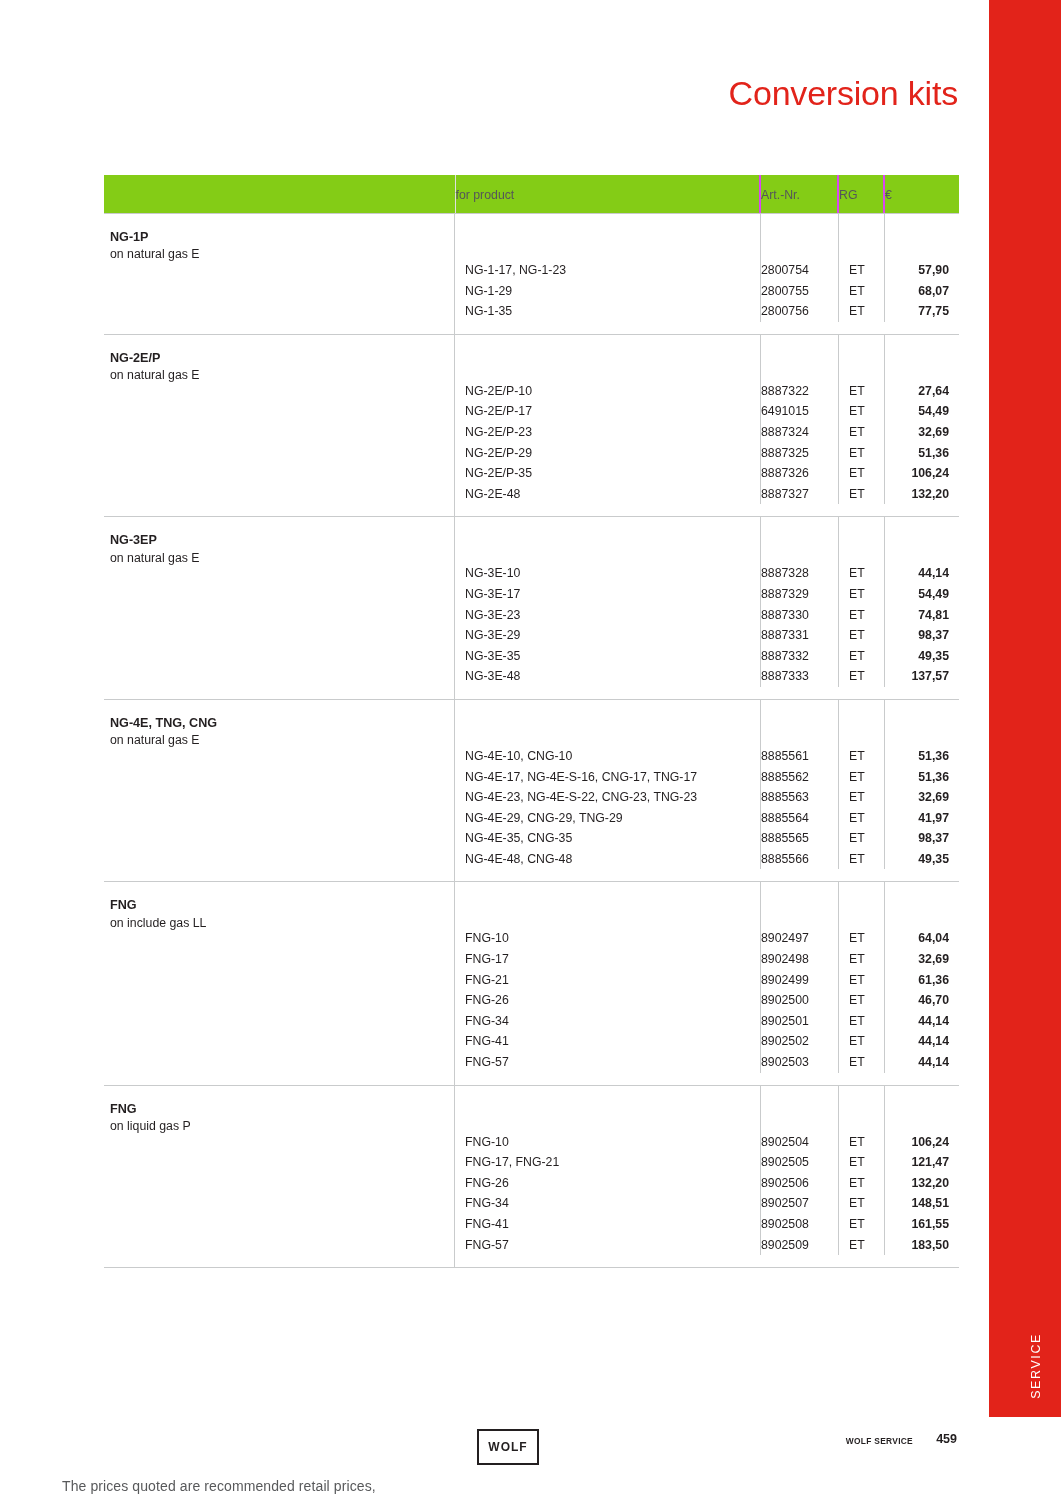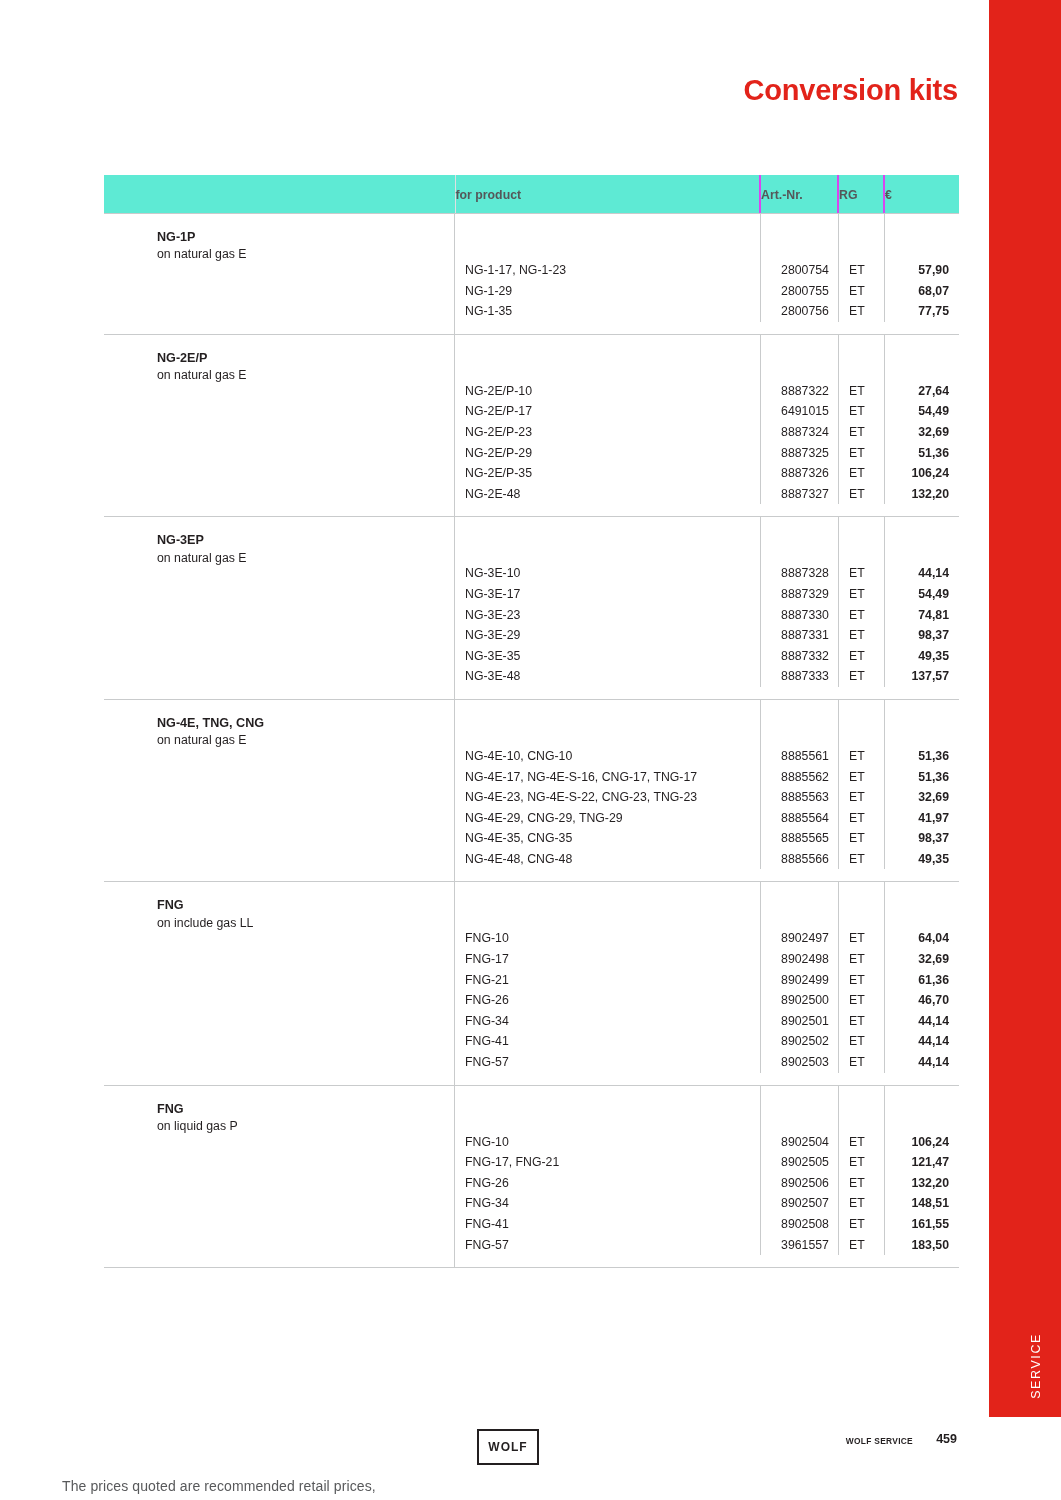--- a/index.html
+++ b/index.html
@@ -32,43 +32,43 @@
     color: #ffffff;
     font-size: 12.5px;
     letter-spacing: 1.6px;
     font-weight: 400;
   }
 
   .page-title {
     position: absolute;
     top: 74px;
     right: 103px;
-    font-size: 29px;
-    font-weight: 700;
+    font-size: 34px;
+    font-weight: 400;
     color: #e2231a;
     letter-spacing: -0.2px;
   }
 
   .content {
     position: absolute;
     left: 104px;
     top: 175px;
     width: 855px;
   }
 
   table.pricelist {
     width: 855px;
     border-collapse: collapse;
     font-size: 12.3px;
     color: #231f20;
   }
 
   table.pricelist thead th {
-    background: #5eead4;
-    font-weight: 700;
+    background: #84cc16;
+    font-weight: 400;
     color: #555759;
     font-size: 12.3px;
     text-align: left;
     padding: 11px 0 10px 0;
     height: 38px;
     vertical-align: middle;
   }
 
   
   .col-name   { width: 351px; padding-left: 6px; }
@@ -86,21 +86,20 @@
 
   .group-grid {
     display: grid;
     grid-template-columns: 351px 305px 78px 46px 75px;
     width: 855px;
   }
 
   .cell-left {
     padding: 14px 8px 18px 6px;
     border-right: 1px solid #c9cbcc;
-    margin-left: 47px;
   }
   .group-title {
     font-weight: 700;
     font-size: 12.6px;
     line-height: 1.45;
     color: #231f20;
   }
   .group-sub {
     font-weight: 400;
     font-size: 12.3px;
@@ -120,21 +119,21 @@
   .rows-wrap .r-art,
   .rows-wrap .r-rg,
   .rows-wrap .r-price {
     font-size: 12.3px;
     line-height: 20.6px;
     padding-top: 0;
     padding-bottom: 0;
     white-space: nowrap;
   }
   .r-prod  { padding-left: 10px; }
-  .r-art   { padding-left: 11px; border-left: 1px solid #c9cbcc; text-align: center; }
+  .r-art   { padding-left: 0; border-left: 1px solid #c9cbcc; }
   .r-rg    { padding-left: 10px; border-left: 1px solid #c9cbcc; }
   .r-price { padding-right: 10px; text-align: right; font-weight: 700; border-left: 1px solid #c9cbcc; }
 
   .spacer-prod, .spacer-art, .spacer-rg, .spacer-price {
     height: 46px;
   }
   .spacer-art  { border-left: 1px solid #c9cbcc; }
   .spacer-rg   { border-left: 1px solid #c9cbcc; }
   .spacer-price{ border-left: 1px solid #c9cbcc; }
 
@@ -425,21 +424,21 @@
             <div class="r-price">132,20</div>
             <div class="r-prod">FNG-34</div>
             <div class="r-art">8902507</div>
             <div class="r-rg">ET</div>
             <div class="r-price">148,51</div>
             <div class="r-prod">FNG-41</div>
             <div class="r-art">8902508</div>
             <div class="r-rg">ET</div>
             <div class="r-price">161,55</div>
             <div class="r-prod">FNG-57</div>
-            <div class="r-art">3961557</div>
+            <div class="r-art">8902509</div>
             <div class="r-rg">ET</div>
             <div class="r-price">183,50</div>
           </div>
         </div>
       </div>
     </div>
   <div class="table-bottom"></div>
 </div>
 
 <div class="footer-note">

